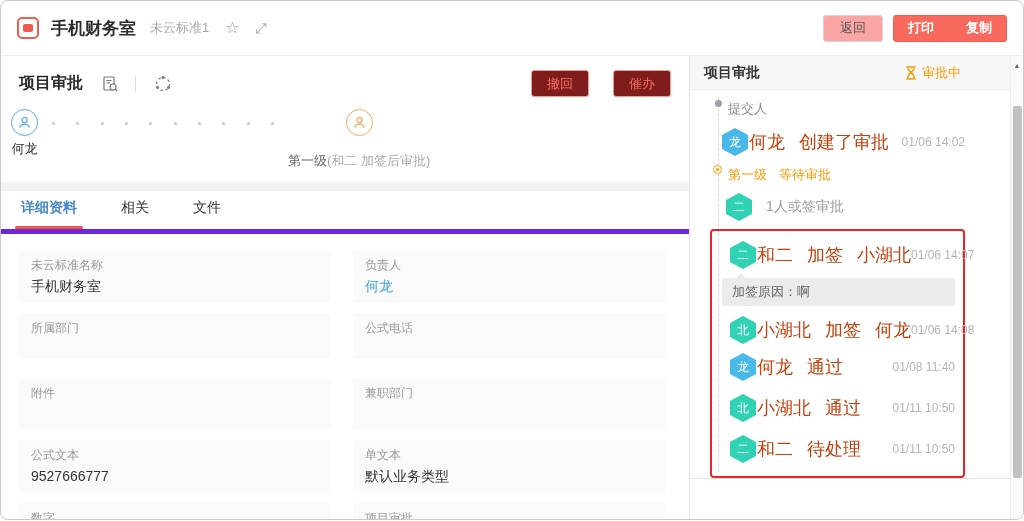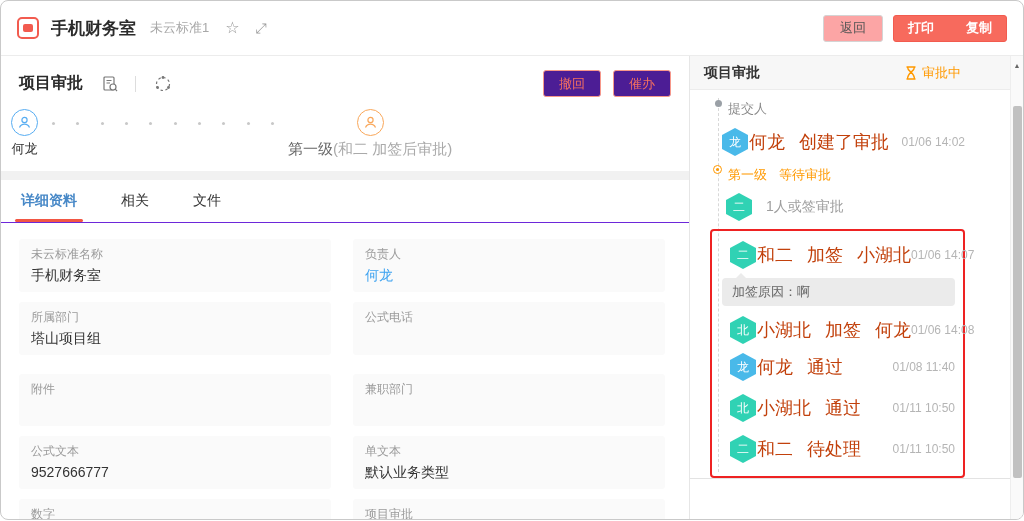--- a/index.html
+++ b/index.html
@@ -26,38 +26,38 @@
   .main { display:flex; height:465px; }
   .left { width:690px; border-right:1px solid #e6e6e6; overflow:hidden; }
   .right { width:333px; position:relative; display:flex; flex-direction:column; }
 
   
   .appr-head { display:flex; align-items:center; padding:14px 18px 4px 18px; }
   .appr-title { font-size:16px; font-weight:bold; color:#2b2b2b; }
   .ic-btn { margin-left:18px; cursor:pointer; display:flex; align-items:center; color:#777; }
   .v-div { width:1px; height:16px; background:#ddd; margin-left:16px; }
   .appr-spacer { flex:1; }
-  .btn-outline { height:27px; padding:0 15px; background:#4c1d95; border:1px solid #f7988a; border-radius:3px;
-                 color:#f5705f; font-size:13px; cursor:pointer; margin-left:12px; }
+  .btn-outline { height:27px; padding:0 15px; background:#7f1d1d; border:1px solid #f7988a; border-radius:3px;
+                 color:#f5705f; font-size:13px; cursor:pointer; margin-left:24px; }
 
   .flow { display:flex; padding:8px 18px 12px 10px; }
   .flow-node { display:flex; flex-direction:column; align-items:center; }
   .avatar-ring { width:27px; height:27px; border-radius:50%; border:1px solid; display:flex; align-items:center; justify-content:center; background:#fff; }
   .ring-blue { border-color:#57adf2; color:#57adf2; }
   .ring-orange { border-color:#f9a75a; color:#f9a75a; }
   .flow-name { font-size:13px; color:#333; margin-top:4px; white-space:nowrap; }
-  .flow-stage { font-size:15px; color:#666; margin-top:4px; white-space:nowrap; }
+  .flow-stage { font-size:13px; color:#666; margin-top:16px; white-space:nowrap; }
   .flow-stage .sub { color:#aaa; }
   .dots { display:flex; align-items:center; justify-content:space-between; width:222px; margin:12px 14px 0 14px; height:4px; }
   .dot { width:3px; height:3px; border-radius:50%; background:#c8c8c8; }
 
   .gray-band { height:9px; background:#f1f1f1; }
 
   
-  .tabs { display:flex; padding:0 18px; border-bottom:1px solid #6d28d9; height:43px; align-items:flex-end; }
+  .tabs { display:flex; padding:0 18px; border-bottom:5px solid #6d28d9; height:43px; align-items:flex-end; }
   .tab { font-size:14px; color:#333; padding:0 2px 12px 2px; margin-right:40px; cursor:pointer; position:relative; }
   .tab.active { color:#4788c7; font-weight:bold; }
   .tab.active::after { content:""; position:absolute; left:-4px; right:-4px; bottom:0; height:3px; background:#f25643; border-radius:2px; }
 
   
   .fields { padding:16px 18px 0 18px; }
   .frow { display:flex; gap:22px; margin-bottom:10px; }
   .frow.gap-top { margin-top:19px; }
   .fcell { width:312px; min-height:46px; background:#fafafa; border-radius:3px; padding:7px 12px; }
   .flabel { font-size:12px; color:#9b9b9b; }
@@ -203,21 +203,20 @@
             <div class="fvalue">手机财务室</div>
           </div>
           <div class="fcell">
             <div class="flabel">负责人</div>
             <div class="fvalue link">何龙</div>
           </div>
         </div>
         <div class="frow">
           <div class="fcell">
             <div class="flabel">所属部门</div>
-            <div class="fvalue">塔山项目组</div>
           </div>
           <div class="fcell">
             <div class="flabel">公式电话</div>
           </div>
         </div>
         <div class="frow gap-top">
           <div class="fcell">
             <div class="flabel">附件</div>
             <div class="fvalue"></div>
           </div>

